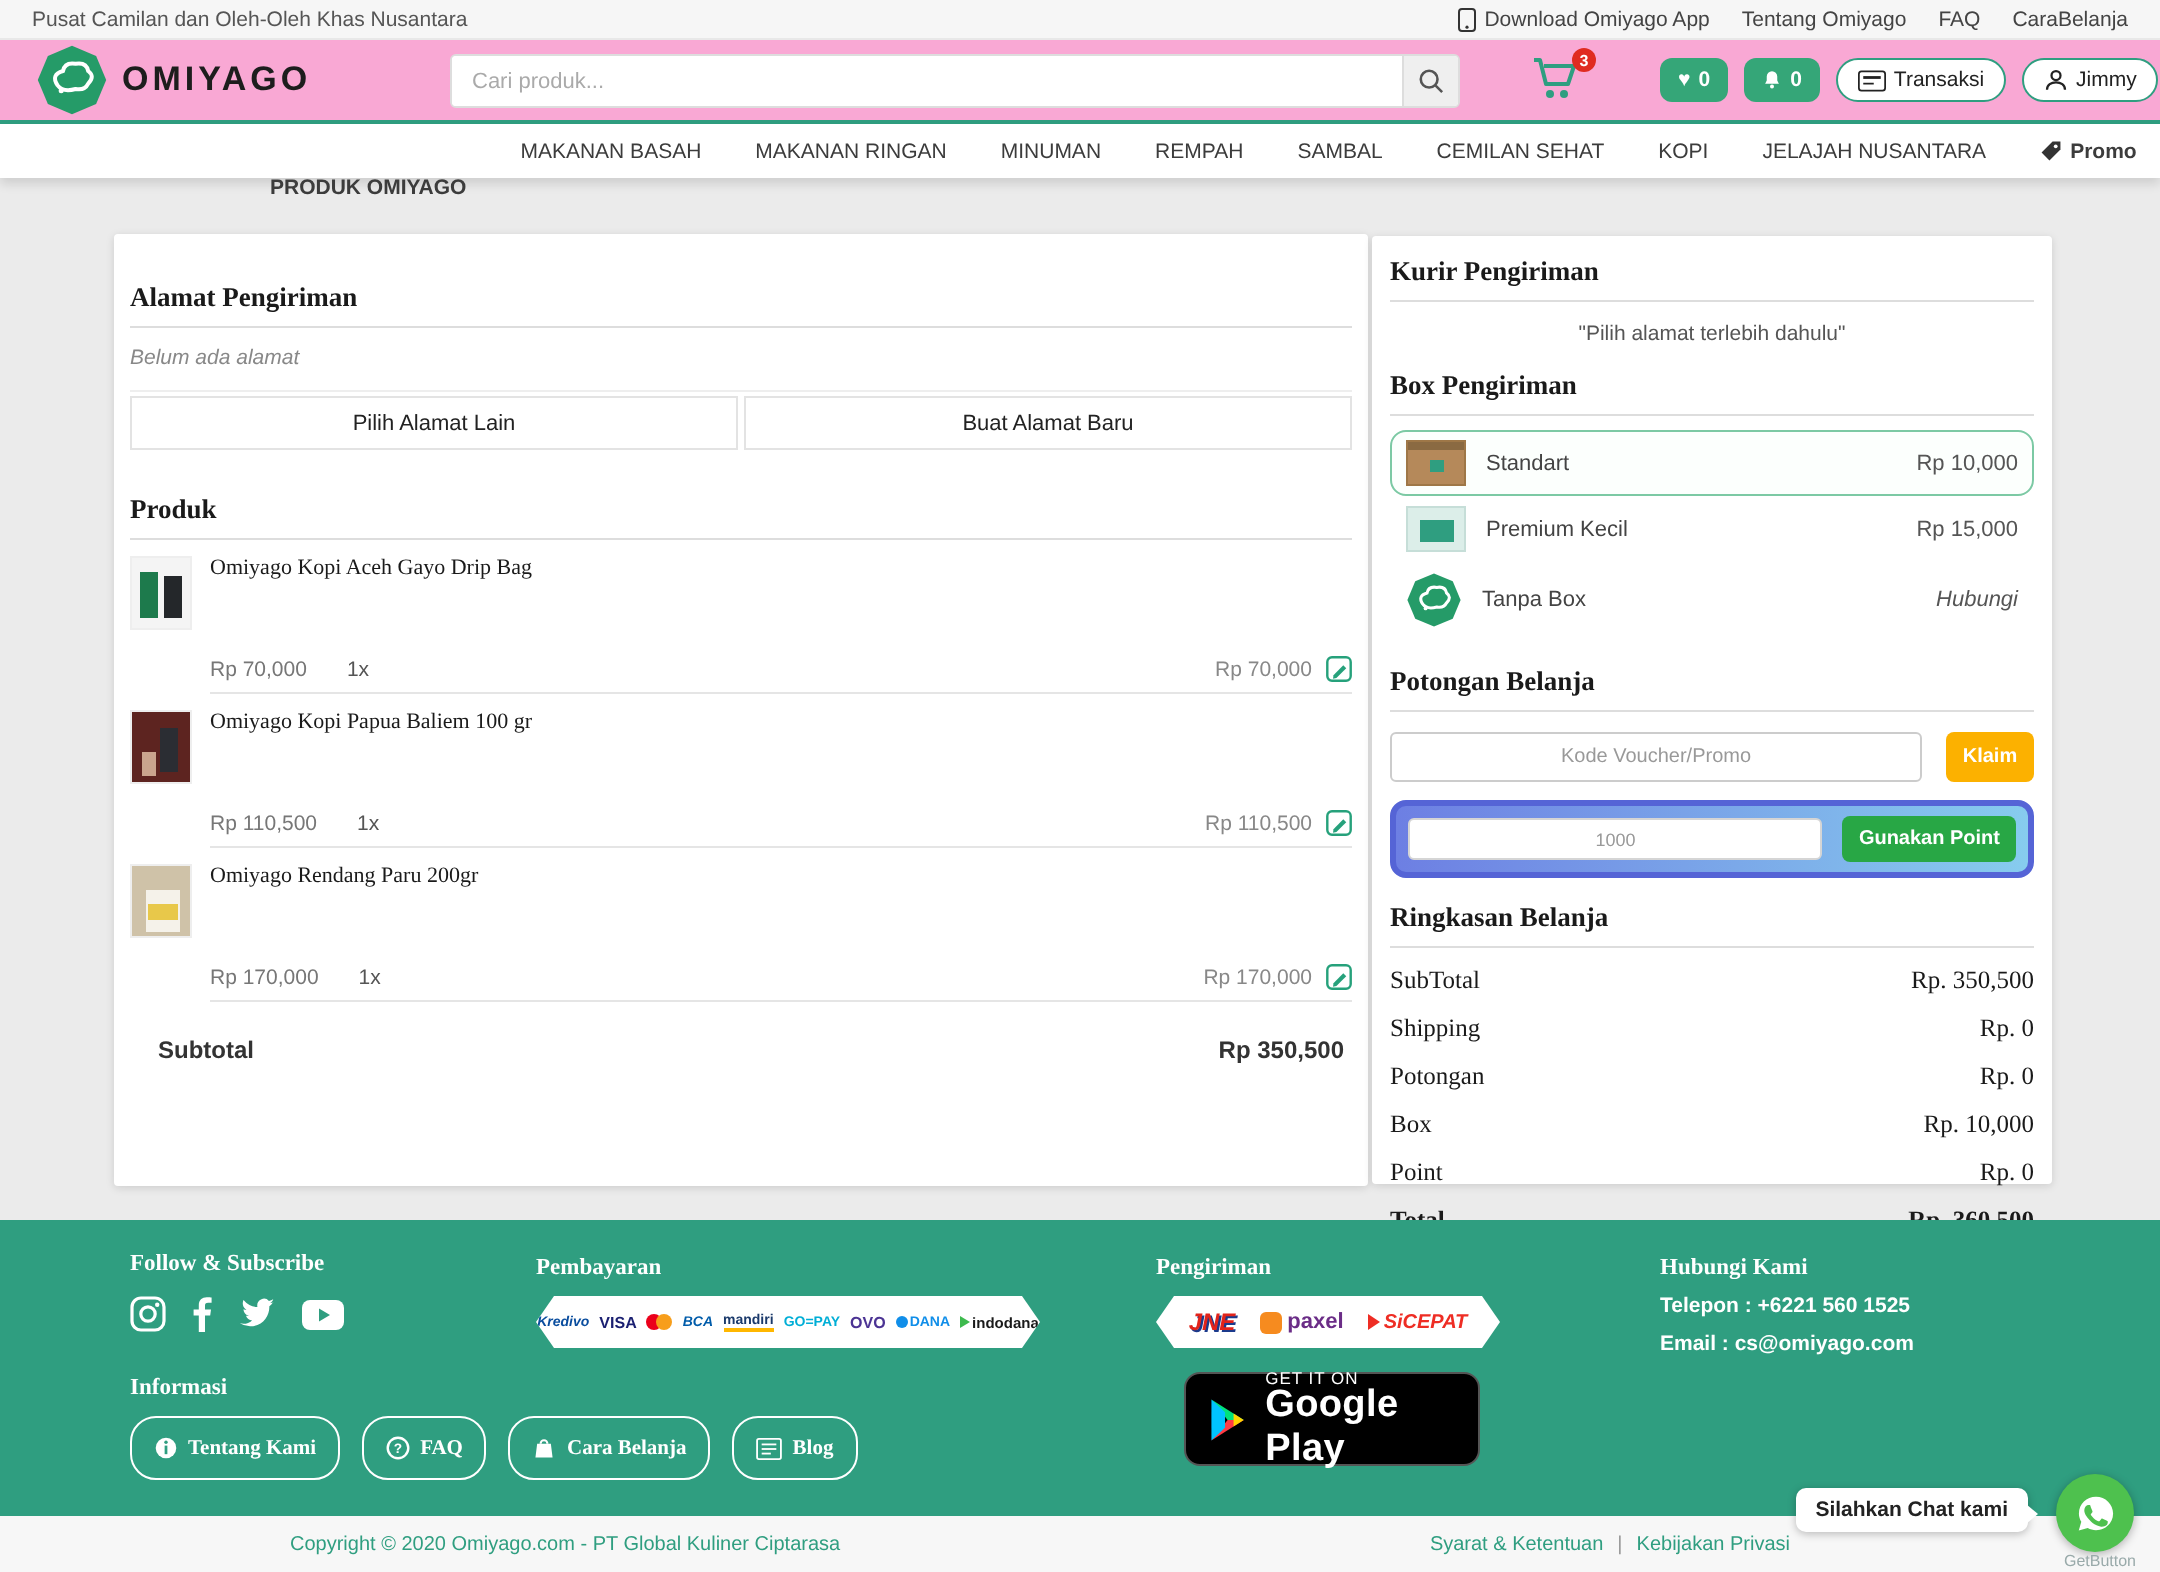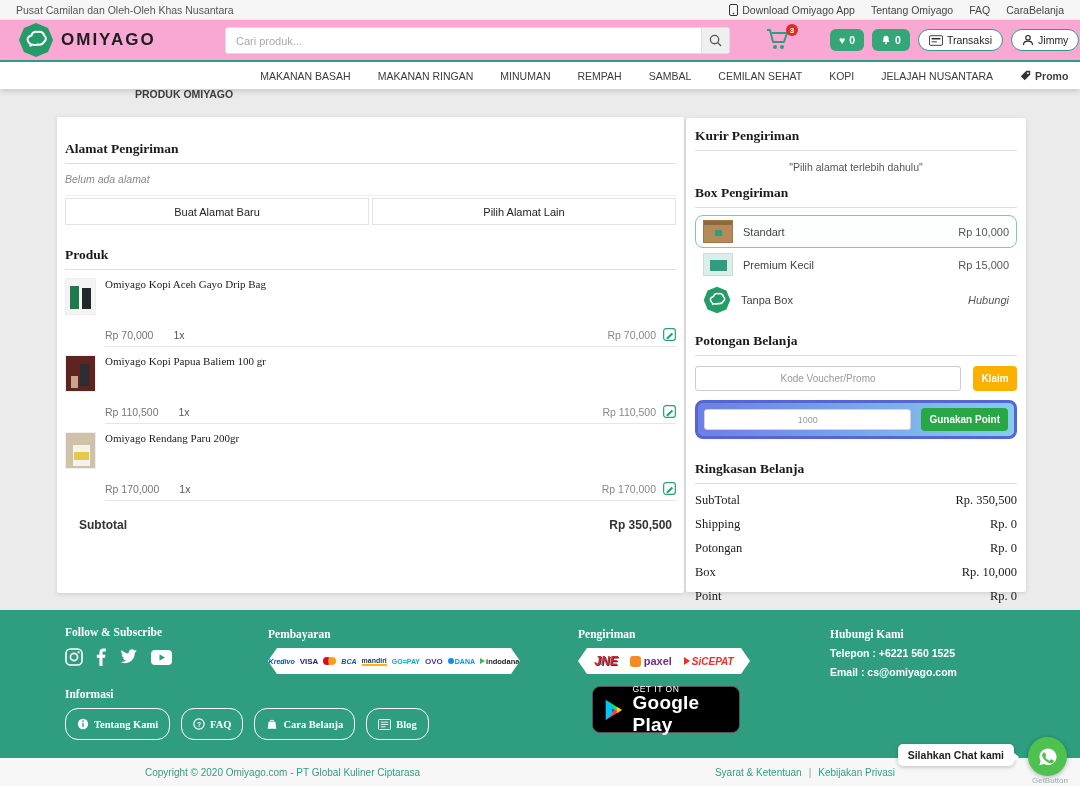--- a/index.html
+++ b/index.html
@@ -70,21 +70,21 @@
   .mt14 { margin-top:14px; }
   .voucher-row { display:flex; gap:12px; margin-top:10px; align-items:center; }
   .voucher-row input { flex:1; height:25px; border:1px solid #ccc; border-radius:3px; text-align:center; font-size:10px; outline:none; color:#333; }
   .voucher-row input::placeholder { color:#999; }
   .btn-klaim { width:44px; height:25px; background:#fcb100; border:0; border-radius:4px; color:#fff; font-weight:bold; font-size:10px; cursor:pointer; }
   .points-box { margin-top:9px; border:3px solid #5564d6; border-radius:8px; background:linear-gradient(90deg,#6d7fe3,#87ccee); padding:5px 6px; display:flex; gap:10px; align-items:center; }
   .points-box input { flex:1; height:21px; border:1px solid #d5d5d5; border-radius:3px; text-align:center; font-size:9px; outline:none; color:#333; }
   .points-box input::placeholder { color:#999; }
   .btn-point { height:23px; padding:0 8px; background:#28a745; border:0; border-radius:4px; color:#fff; font-weight:bold; font-size:10px; cursor:pointer; white-space:nowrap; }
 
-  .sum-title { margin-top:22px; }
+  .sum-title { margin-top:12px; }
   .sum-row { display:flex; justify-content:space-between; font-family:"Liberation Serif", serif; font-size:12.5px; color:#1a1a1a; margin-top:9px; }
   .sum-row.total { font-weight:bold; }
   .pay-btn { margin-top:22px; height:29px; width:100%; border:1px solid #2aa08f; border-radius:3px; background:linear-gradient(90deg,#2fae9d,#8fe5d5); color:#fff; font-weight:bold; font-size:11px; letter-spacing:.5px; display:flex; align-items:center; justify-content:space-between; padding:0 12px; cursor:pointer; }
   .pay-arrow { font-size:14px; }
 
   
   .footer { height:148px; background:#2f9e80; position:relative; color:#fff; }
   .f-title { font-family:"Liberation Serif", serif; font-weight:bold; font-size:11.5px; }
   .f-follow { position:absolute; left:65px; top:16px; }
   .social { display:flex; gap:13px; margin-top:10px; align-items:center; }
@@ -245,22 +245,22 @@
     </span>
 
   </div>
 
   <div class="main">
 
     <div class="card card-left">
       <div class="sec-title">Alamat Pengiriman</div>
       <div class="empty-addr">Belum ada alamat</div>
       <div class="addr-btns">
+        <button class="addr-btn">Pilih Alamat Lain</button>
         <button class="addr-btn">Buat Alamat Baru</button>
-        <button class="addr-btn">Pilih Alamat Lain</button>
       </div>
 
       <div class="sec-title produk-title">Produk</div>
 
       <div class="prod-row">
         <div class="thumb thumb1"></div>
         <div class="prod-body">
           <div class="prod-name">Omiyago Kopi Aceh Gayo Drip Bag</div>
           <div class="prod-line2">
             <span>Rp 70,000</span>

